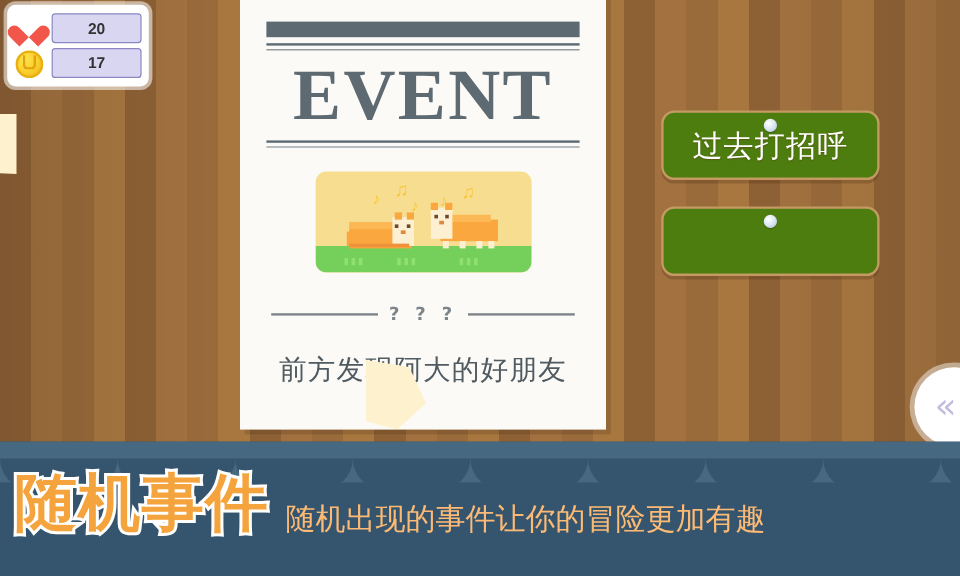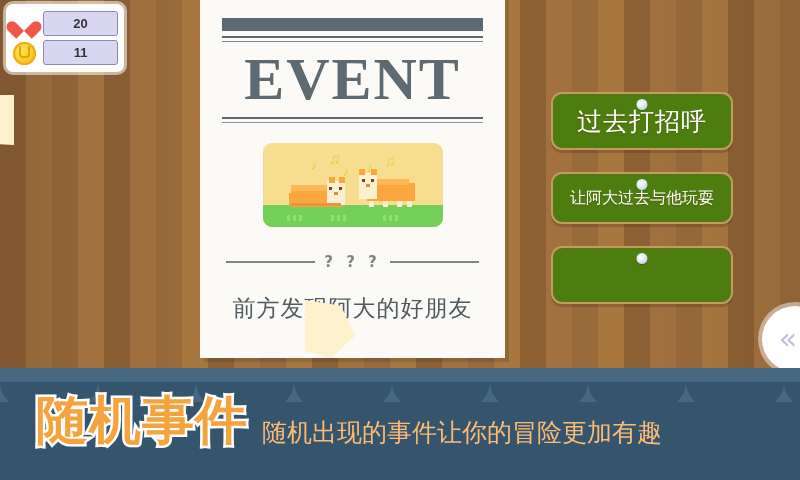--- a/index.html
+++ b/index.html
@@ -157,21 +157,21 @@
     background:
       radial-gradient(circle at 0 0, rgba(0,0,0,0) 0, rgba(0,0,0,0) 0);
     display:flex;
   }
   .scallop i{
     flex:0 0 98px;height:26px;background:#35556e;
     border-radius:0 0 49px 49px;
   }
   .banner-inner{
     position:absolute;inset:0;display:flex;align-items:center;
-    padding-left:36px;box-sizing:border-box;
+    padding-left:12px;box-sizing:border-box;
   }
   .banner-title{
     font-family:"DejaVu Sans",sans-serif;font-weight:700;
     font-size:52px;color:#f5a33c;letter-spacing:1px;
     -webkit-text-stroke:5px #ffffff;paint-order:stroke fill;
     line-height:1;position:relative;top:-4px;
   }
   .banner-sub{
     font-family:"DejaVu Sans",sans-serif;font-size:25px;color:#fdba74;
     margin-left:14px;position:relative;top:8px;letter-spacing:0px;
@@ -191,21 +191,21 @@
         <div class="heart"></div>
       </div>
       <div class="hud-box">20</div>
     </div>
     <div class="hud-row">
       <div class="hud-icon">
         <div class="coin">
             <span></span>
           </div>
       </div>
-      <div class="hud-box">11</div>
+      <div class="hud-box">17</div>
     </div>
   </div>
 
   <div class="flap flap-left"></div>
 
   <div class="card">
     <div class="card-inner">
       <div class="rule-thick"></div>
       <div class="rule-thin"></div>
       <div class="rule-thin b"></div>
@@ -273,24 +273,20 @@
     </div>
   </div>
 
   <div class="flap flap-br"></div>
 
   <div class="choices">
     <div class="choice c1">
       <div class="pin"></div>
       <span>过去打招呼</span>
     </div>
-    <div class="choice c2">
-      <div class="pin"></div>
-      <span>让阿大过去与他玩耍</span>
-    </div>
     <div class="choice c3">
       <div class="pin"></div>
     </div>
   </div>
 
   <div class="collapse">
     <span class="chev">«</span>
   </div>
 
   <div class="banner">

